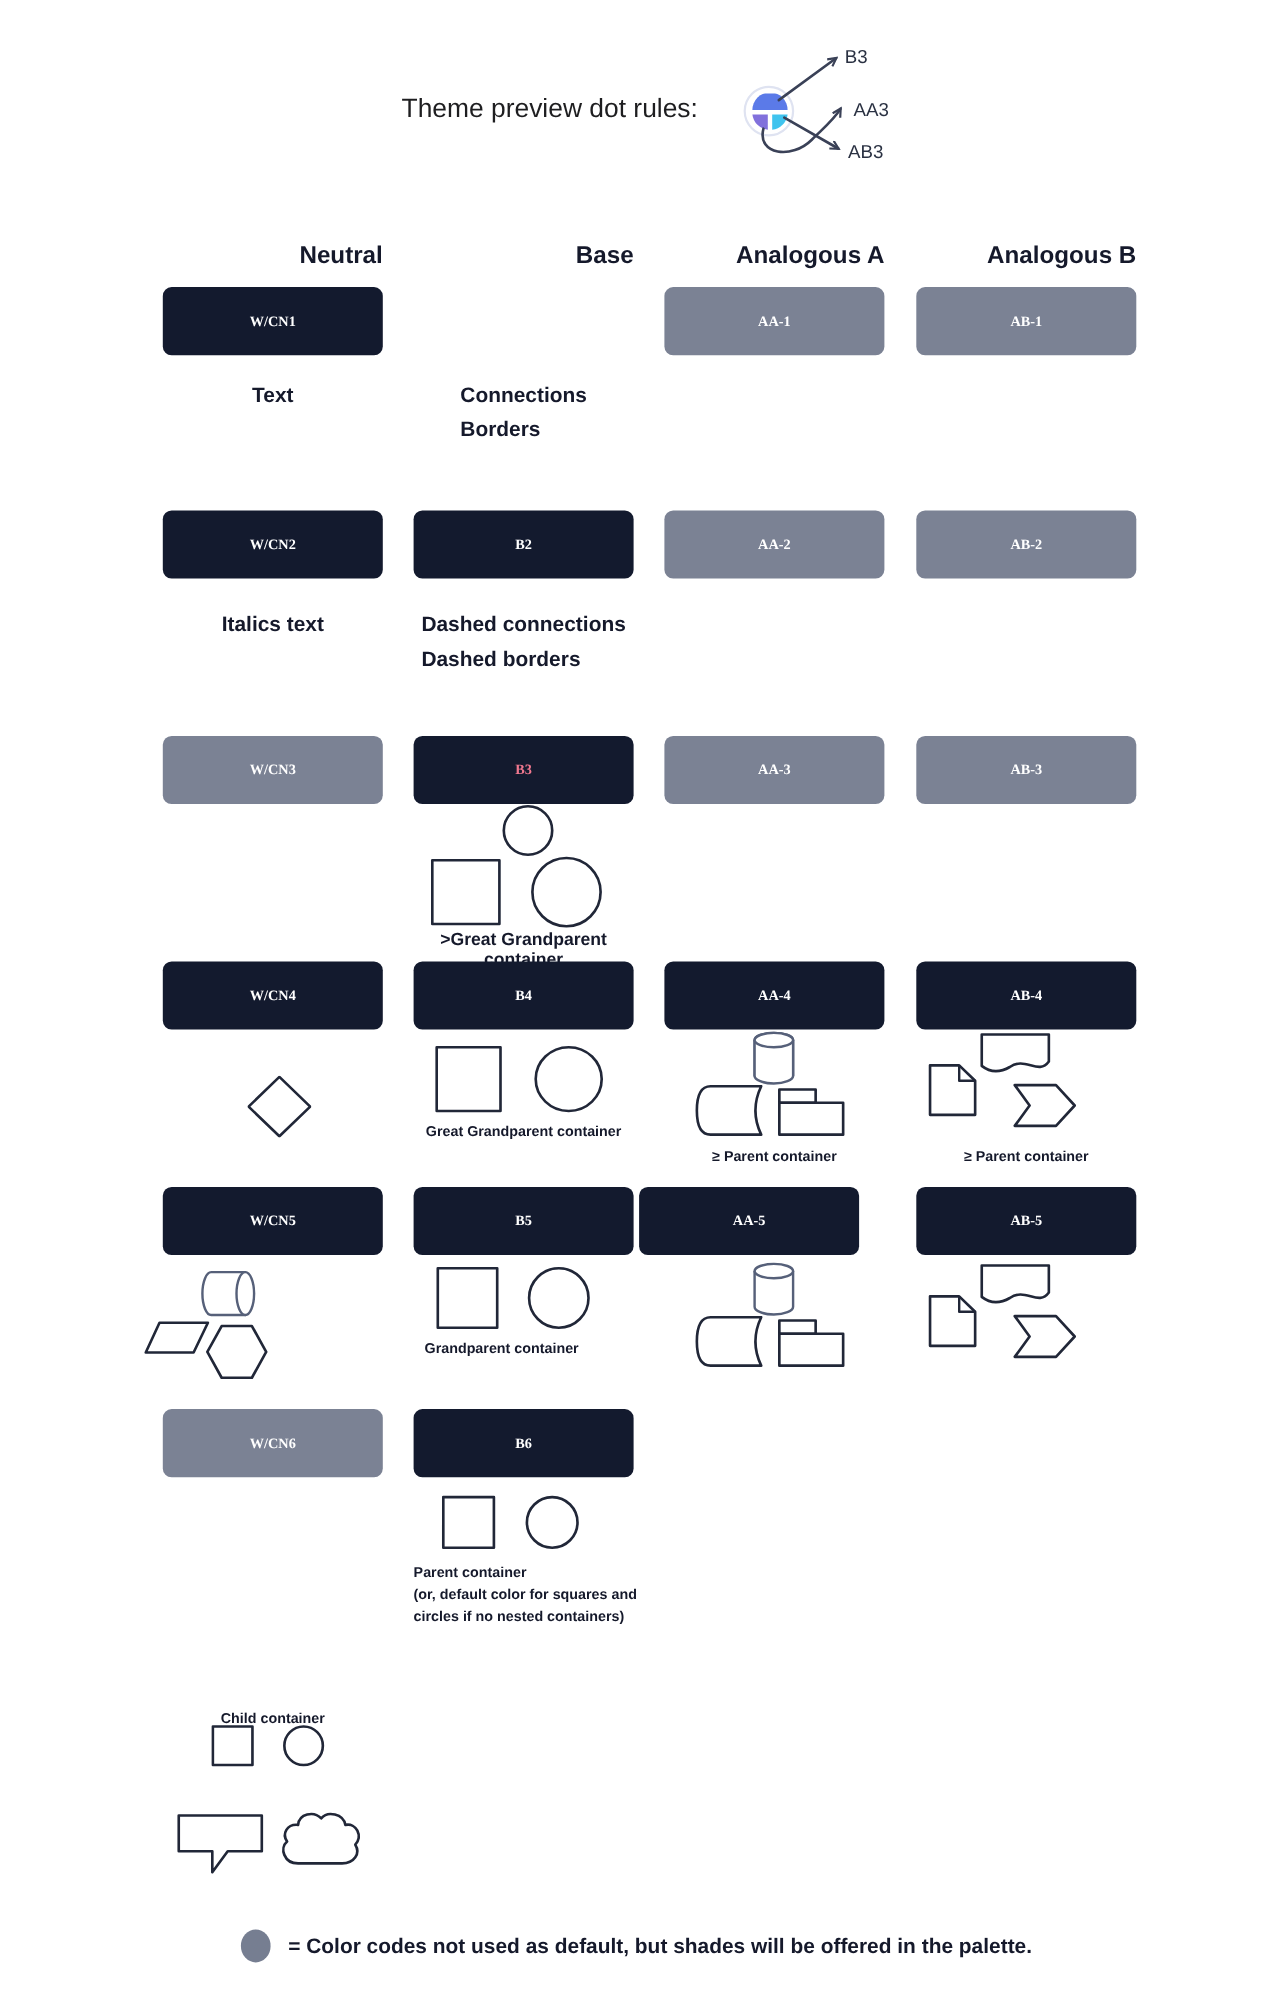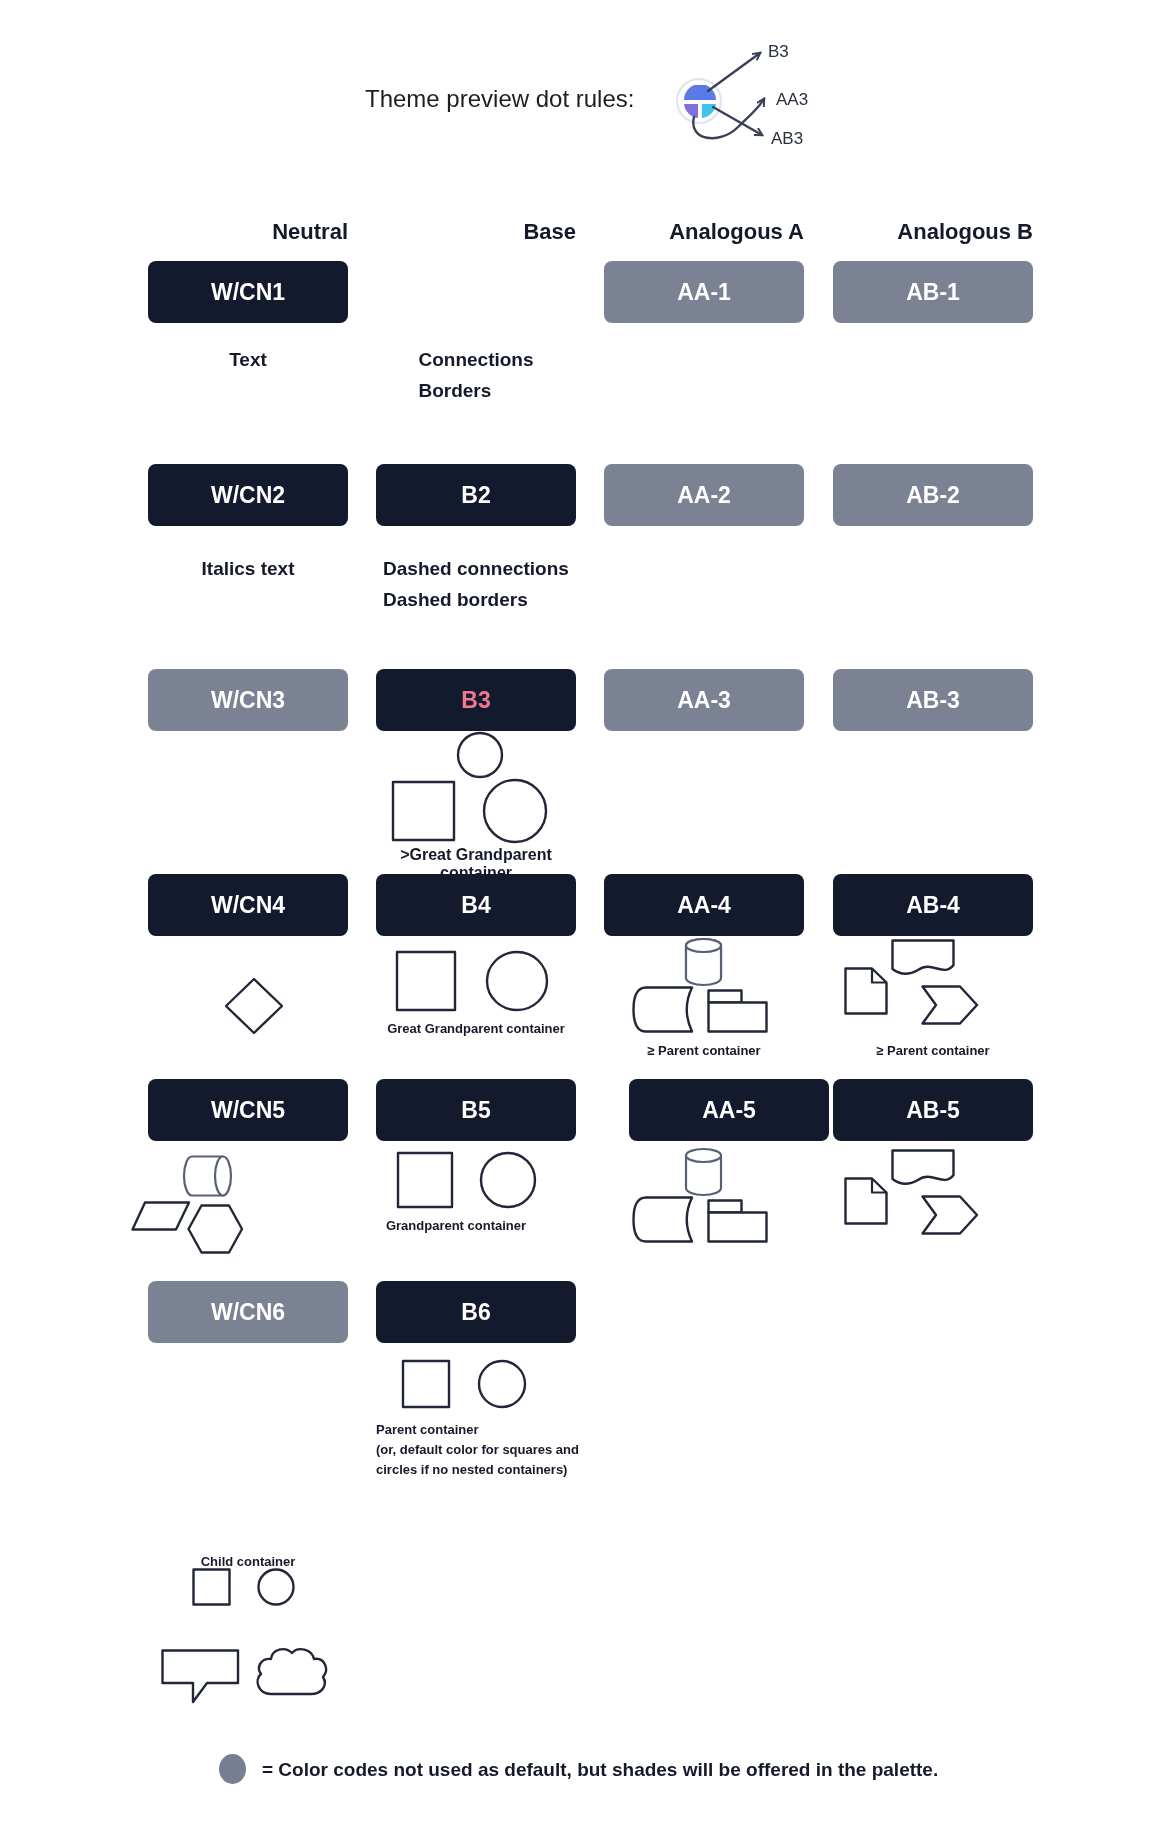--- a/index.html
+++ b/index.html
@@ -4,21 +4,21 @@
 <style>
   html,body{margin:0;padding:0;background:#ffffff;}
   .canvas{position:relative;width:1164px;height:1822px;background:#fff;overflow:hidden;
           font-family:"Liberation Sans",sans-serif;color:#15192b;}
   .abs{position:absolute;}
   .title{font-size:24px;font-weight:400;color:#1e1e20;}
   .dot-ring{width:46px;height:46px;border-radius:50%;background:#fff;border:2px solid #dfe3f1;box-sizing:border-box;}
   .dot-label{font-size:17px;font-weight:500;color:#2a3142;}
   .col-header{width:200px;text-align:right;font-size:22px;font-weight:700;color:#15192b;}
   .swatch{width:200px;height:62px;border-radius:8px;display:flex;align-items:center;justify-content:center;
-          font-size:23px;font-weight:700;color:#ffffff;}
+          font-size:13px;font-weight:700;color:#ffffff;font-family:Liberation Serif, serif;}
   .dark{background:#131a2e;}
   .gray{background:#7b8294;}
   .text-pink{color:#f0788f;}
   .cap-lg{font-size:19px;font-weight:700;color:#15192b;line-height:31px;}
   .cap-sm{font-size:13px;font-weight:700;color:#15192b;line-height:20px;}
   .cap-xs{font-size:16px;font-weight:700;color:#15192b;}
   .center{text-align:center;}
   .block-center{text-align:center;}
   .block-center .inner{display:inline-block;text-align:left;}
   svg .shape{fill:#fff;stroke:#212738;stroke-width:2.4;stroke-linejoin:round;}
@@ -139,21 +139,21 @@
       <path class="shape" d="M0.5,0.5 H61.5 V25 C52,38 40,20 26,30 Q12,38 0.5,29 Z"></path>
     </g>
     <g transform="translate(82,50)">
       <polygon class="shape" points="0.5,0.5 38,0.5 55,19 38,37.5 0.5,37.5 14,19"></polygon>
     </g>
   </svg>
   <div class="abs cap-sm center" style="left:833px;top:1041px;width:200px;">≥ Parent container</div>
 
   <div class="abs swatch dark" style="left:148px;top:1079px;">W/CN5</div>
   <div class="abs swatch dark" style="left:376px;top:1079px;">B5</div>
-  <div class="abs swatch dark" style="left:629px;top:1079px;">AA-5</div>
+  <div class="abs swatch dark" style="left:581px;top:1079px;">AA-5</div>
   <div class="abs swatch dark" style="left:833px;top:1079px;">AB-5</div>
 
   <svg class="abs" style="left:128px;top:1152px;" width="130" height="104">
     <g transform="translate(55,4)">
       <path class="cyl" d="M40,0.5 L9,0.5 A8,19.5 0 0 0 9,39.5 L40,39.5 Z"></path>
       <ellipse class="cyl" cx="40" cy="20" rx="8" ry="19.5"></ellipse>
     </g>
     <g transform="translate(4,50)">
       <polygon class="shape" points="13,0.5 57,0.5 44,27.5 0.5,27.5"></polygon>
     </g>

